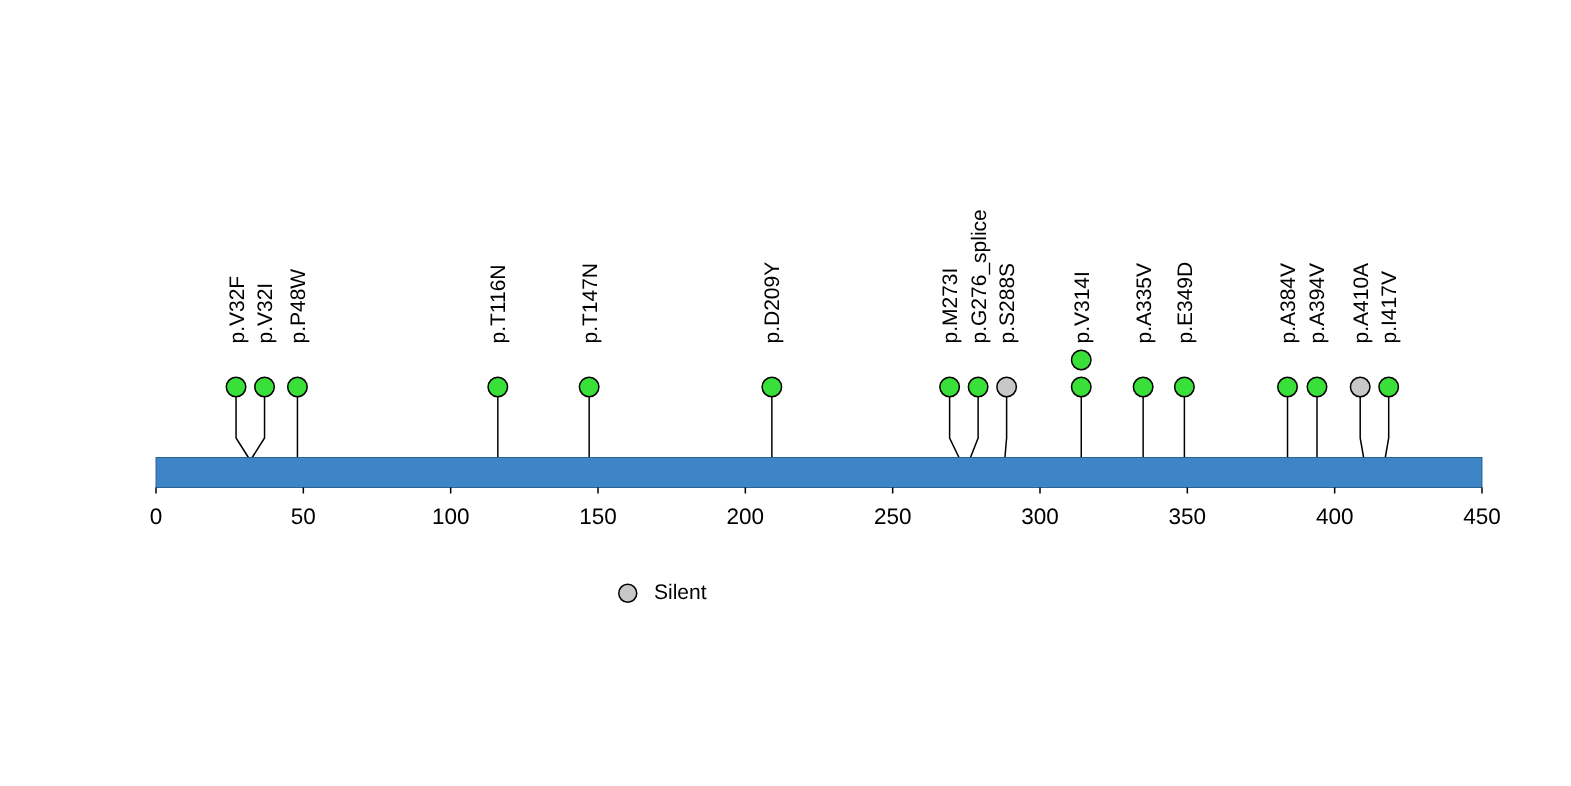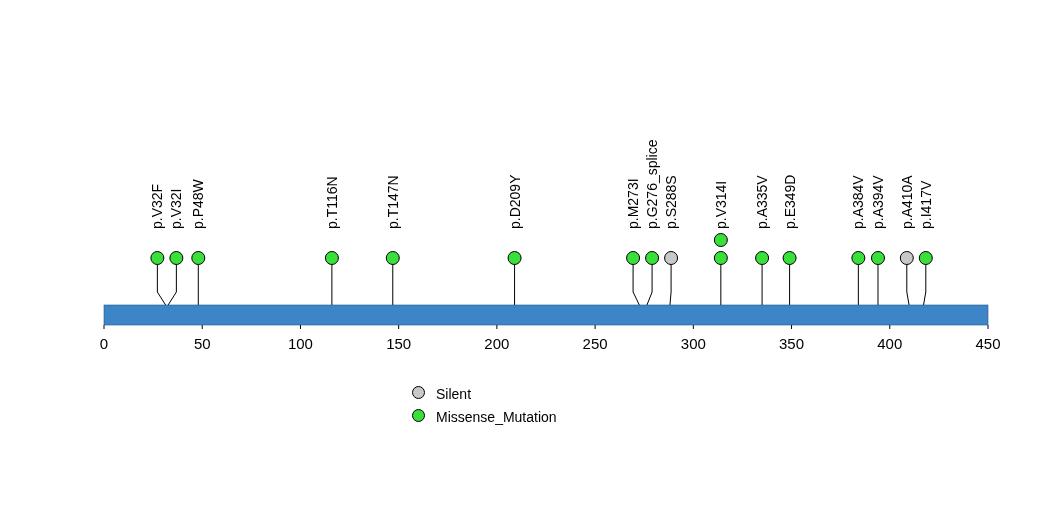--- a/index.html
+++ b/index.html
@@ -28,21 +28,21 @@
     left: 412px;
     top: 386px;
     display: flex;
     flex-direction: column;
     gap: 7px;
     font-size: 14px;
     color: #000;
   }
   .legend-item {
     display: flex;
-    align-items: flex-start;
+    align-items: flex-end;
     gap: 11px;
   }
   .swatch {
     display: inline-block;
     width: 13px;
     height: 13px;
     border-radius: 50%;
     border: 1px solid #000;
     box-sizing: border-box;
     background: #ccc;
@@ -123,18 +123,14 @@
       <text x="906.7977777777778" y="229" transform="rotate(-90 906.7977777777778 229)" text-anchor="start" dominant-baseline="central" font-size="14" fill="#000">p.A410A</text>
       <circle cx="925.7977777777778" cy="258" r="6.5" fill="#3ae03a" stroke="#000" stroke-width="1"></circle>
       <text x="925.7977777777778" y="229" transform="rotate(-90 925.7977777777778 229)" text-anchor="start" dominant-baseline="central" font-size="14" fill="#000">p.I417V</text>
     </svg>
 
   <div class="legend">
     <div class="legend-item">
       <span class="swatch" style="background: rgb(200, 200, 200);"></span>
       <span>Silent</span>
     </div>
-    <div class="legend-item">
-      <span class="swatch" style="background: rgb(58, 224, 58);"></span>
-      <span>Missense_Mutation</span>
-    </div>
   </div>
 </div>
 
 </body></html>

